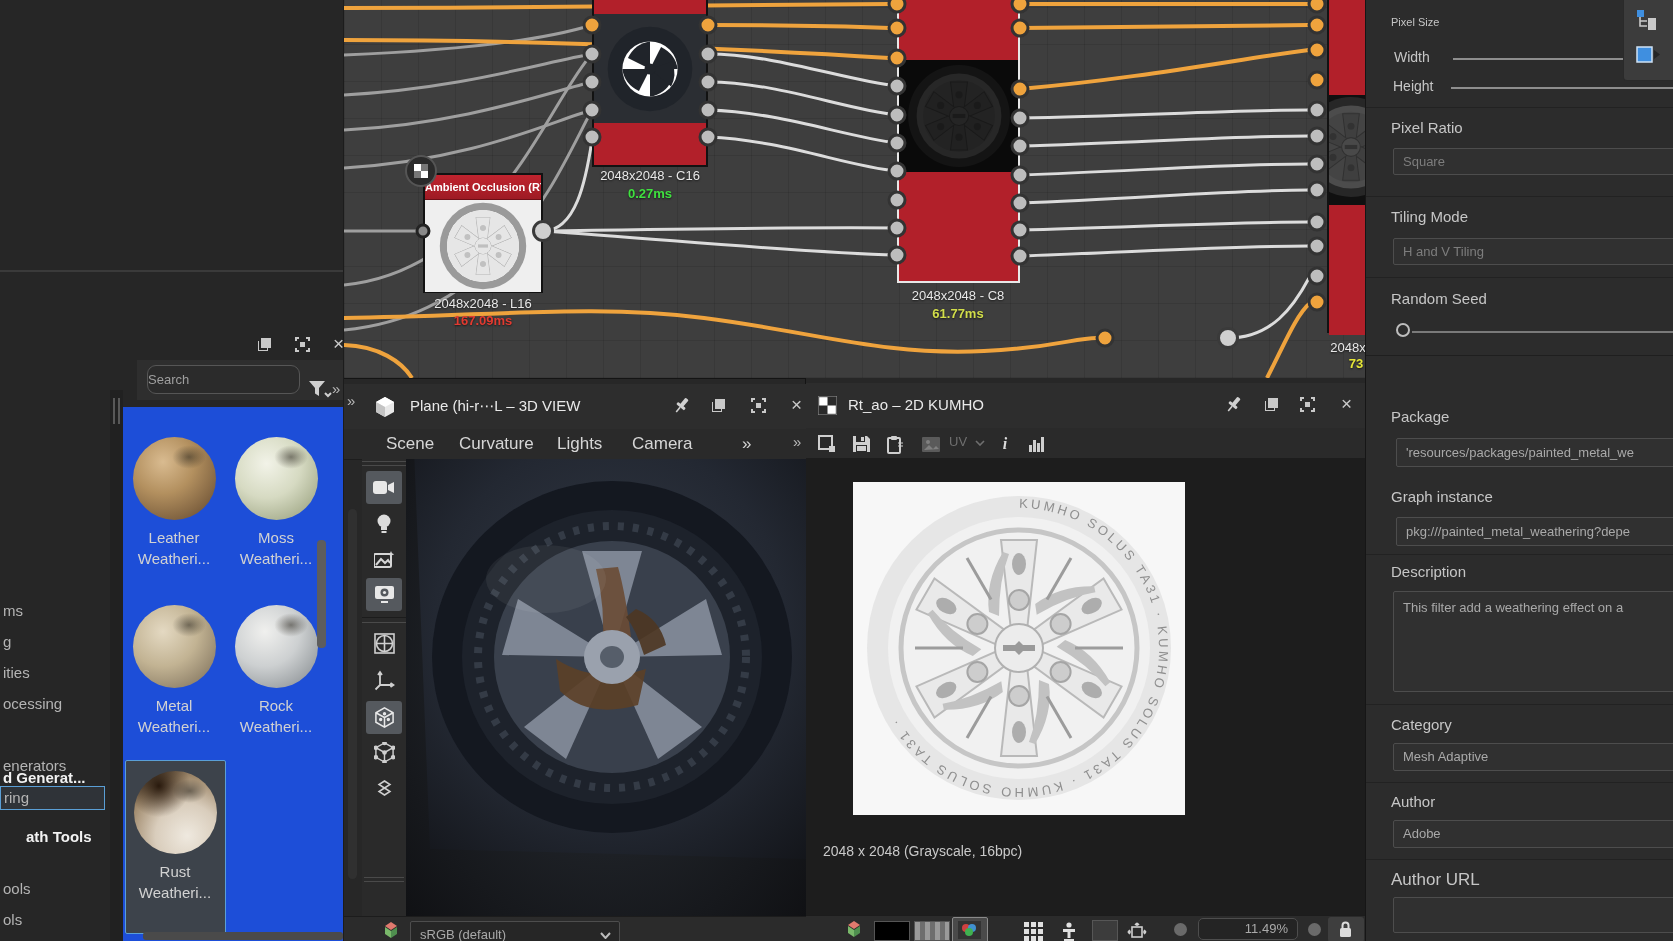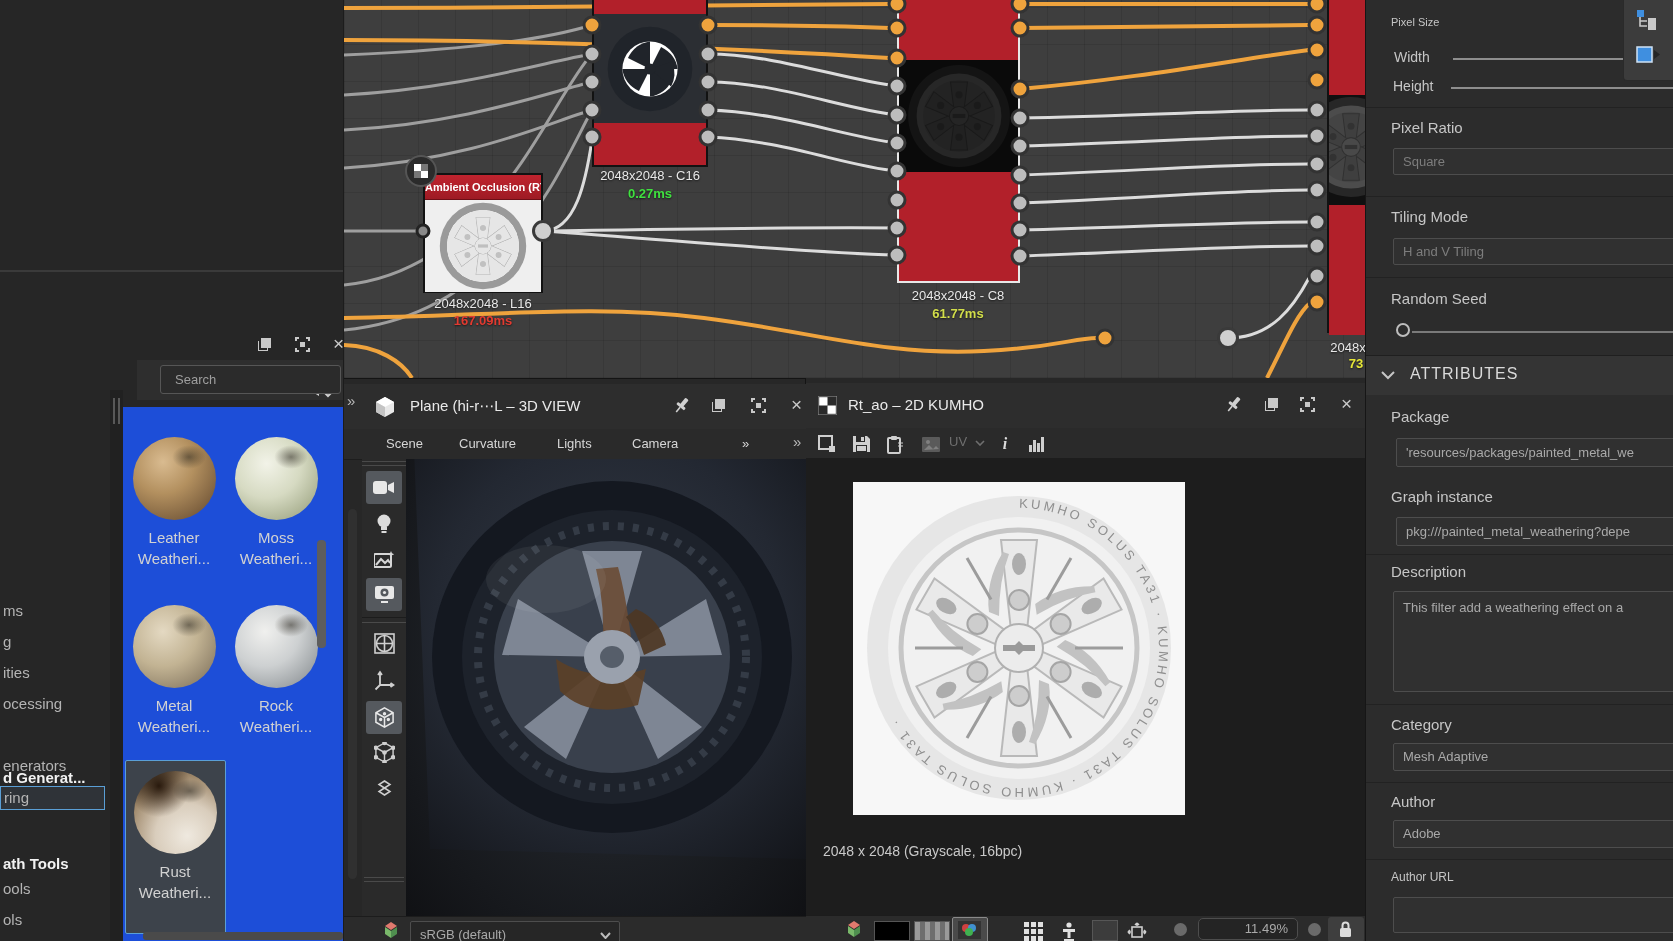--- a/index.html
+++ b/index.html
@@ -7,23 +7,23 @@
         font-family:"Liberation Sans",sans-serif;color:#cfcfcf;-webkit-font-smoothing:antialiased;}
   .abs{position:absolute;}
   
   .panel-dark{background:#262626;}
   .hdrbar{background:#2d2d2d;border-bottom:1px solid #1e1e1e;}
   .winbtn{width:17px;height:17px;display:flex;align-items:center;justify-content:center;color:#c9c9c9;}
   .winbtn svg{display:block}
   .xglyph{font-size:19px;line-height:17px;color:#c9c9c9;}
   .chev2{color:#b9b9b9;font-size:15px;letter-spacing:-2px;}
   
-  #search-input{position:absolute;left:160px;top:373px;width:151px;height:27px;background:#2b2b2b;
-    border:1px solid #565656;border-radius:3px;color:#ddd;font:13px "Liberation Sans",sans-serif;
-    padding:0 14px;outline:none;}
+  #search-input{position:absolute;left:147px;top:373px;width:151px;height:27px;background:#2b2b2b;
+    border:1px solid #565656;border-radius:9px;color:#ddd;font:13px "Liberation Sans",sans-serif;
+    padding:0 0;outline:none;}
   #search-input::placeholder{color:#9f9f9f;}
   .cat-item{position:absolute;left:0;width:104px;height:22px;line-height:22px;font-size:15px;
     color:#b4b4b4;white-space:nowrap;overflow:hidden;padding-left:3px;}
   .cat-item.bold{color:#f2f2f2;font-weight:bold;}
   .cat-item.selected{border:1px solid #5a9fd6;background:#2f3338;width:100px;}
   .thumb-label{position:absolute;width:110px;text-align:center;font-size:15px;color:#d2d2d2;line-height:21px;}
   .sphere{position:absolute;width:83px;height:83px;border-radius:50%;}
   .sph-leather{background:radial-gradient(circle at 36% 30%,#d9bb90 0%,#b3905f 40%,#7c5f3e 78%,#5c452c 100%);}
   .sph-moss{background:radial-gradient(circle at 38% 32%,#f2f3e8 0%,#d6dac2 45%,#a8af8f 80%,#858c6d 100%);}
   .sph-metal{background:radial-gradient(circle at 36% 32%,#e4d9c2 0%,#c2b393 45%,#90826a 80%,#6d6250 100%);}
@@ -45,21 +45,21 @@
   .ntime{position:absolute;transform:translateX(-50%);font-size:13px;font-weight:bold;white-space:nowrap;
     text-shadow:0 1px 2px rgba(0,0,0,.6);}
   .t-green{color:#3fe03f}.t-yellow{color:#d2de4a}.t-red{color:#e23a30}.t-yel2{color:#e6e637}
   .dot{position:absolute;width:13px;height:13px;border-radius:50%;border:3px solid #333;
     background:#bdbdbd;transform:translate(-50%,-50%);box-sizing:content-box;}
   .dot.o{background:#efa33d;}
   .dot.b{width:16px;height:16px;background:#cfcfcf;border-color:#3a3a3a;}
   .dot.s{width:9px;height:9px;background:#8a8a8a;border-color:#232323;}
   
   .vtitle{font-size:15px;color:#e9e9e9;white-space:nowrap;}
-  .menu-item{position:absolute;top:0;height:30px;line-height:30px;font-size:13px;color:#d6d6d6;}
+  .menu-item{position:absolute;top:0;height:30px;line-height:30px;font-size:17px;color:#d6d6d6;}
   .toolbtn{position:absolute;left:4px;width:36px;height:33px;display:flex;align-items:center;justify-content:center;border-radius:3px;}
   .toolbtn.active{background:#55595e;}
   .tb2{position:absolute;top:4px;width:26px;height:24px;display:flex;align-items:center;justify-content:center;}
   .field{position:absolute;background:#303030;border:1px solid #4d4d4d;border-radius:2px;
     font-size:13px;color:#a9a9a9;line-height:25px;padding:0 9px;white-space:nowrap;overflow:hidden;box-sizing:border-box;}
   .field.dis{color:#7d7d7d;}
   .plabel{position:absolute;font-size:14px;color:#c6c6c6;white-space:nowrap;}
   .pdiv{position:absolute;left:0;width:308px;height:1px;background:#222;}
   .sliderline{position:absolute;height:2px;background:#8e8e8e;}
   ::selection{background:#3a6ea5}
@@ -125,21 +125,21 @@
     <div class="abs chev2" style="left:332px;top:108px">»</div>
 
     <div class="abs" style="left:0;top:118px;width:110px;height:545px;background:#262626;overflow:hidden" id="cat-list">
         <div class="cat-item" style="top: 210px;">ms</div>
         <div class="cat-item" style="top: 241px;">g</div>
         <div class="cat-item" style="top: 272px;">ities</div>
         <div class="cat-item" style="top: 303px;">ocessing</div>
         <div class="cat-item bold" style="top: 334px; margin-top: 43px;">d Generat...</div>
         <div class="cat-item" style="top: 365px;">enerators</div>
         <div class="cat-item selected" style="top: 396px;">ring</div>
-        <div class="cat-item bold" style="top: 463px;">ath Tools</div>
+        <div class="cat-item bold" style="top: 436px; margin-left: 23px;">ath Tools</div>
         <div class="cat-item" style="top: 488px;">ools</div>
         <div class="cat-item" style="top: 519px;">ols</div>
       </div>
 
     <div class="abs" style="left:110px;top:118px;width:13px;height:551px;background:#212121">
       <div class="abs" style="left:3px;top:8px;width:2px;height:26px;background:#585858"></div>
       <div class="abs" style="left:8px;top:8px;width:2px;height:26px;background:#585858"></div>
     </div>
 
     <div class="abs" style="left:123px;top:135px;width:220px;height:534px;background:#1d4ed8;overflow:hidden" id="thumb-grid">
@@ -687,47 +687,41 @@
 
     <div class="plabel" style="left:25px;top:208px;font-size:15px">Tiling Mode</div>
     <div class="field dis" style="left:27px;top:238px;width:290px;height:27px"><span>H and V Tiling</span></div>
     <div class="pdiv" style="top:277px"></div>
 
     <div class="plabel" style="left:25px;top:290px;font-size:15px">Random Seed</div>
     <div class="sliderline" style="left:46px;top:331px;width:262px;background:#7a7a7a"></div>
     <div class="abs" style="left:30px;top:323px;width:14px;height:14px;border-radius:50%;border:2px solid #bdbdbd;box-sizing:border-box"></div>
     <div class="pdiv" style="top:355px;background:#1f1f1f"></div>
 
-    <div class="abs" style="left:0;top:356px;width:308px;height:39px;background:#343434">
-      <svg class="abs" style="left:15px;top:15px" width="14" height="9" viewBox="0 0 14 9">
-          <path d="M1,1 L7,7 L13,1" stroke="#c6c6c6" stroke-width="2" fill="none"></path>
-        </svg>
-      <div class="abs" style="left:44px;top:9px;font-size:16px;letter-spacing:1px;color:#dadada">ATTRIBUTES</div>
-    </div>
 
     <div class="plabel" style="left:25px;top:408px;font-size:15px">Package</div>
     <div class="field" style="left:30px;top:438px;width:290px;height:29px;line-height:27px"><span>'resources/packages/painted_metal_we</span></div>
 
     <div class="plabel" style="left:25px;top:488px;font-size:15px">Graph instance</div>
     <div class="field" style="left:30px;top:517px;width:290px;height:29px;line-height:27px"><span>pkg:///painted_metal_weathering?depe</span></div>
     <div class="pdiv" style="top:554px"></div>
 
     <div class="plabel" style="left:25px;top:563px;font-size:15px">Description</div>
     <div class="field" style="left:27px;top:591px;width:293px;height:101px;line-height:20px;padding-top:6px;white-space:normal"><span>This filter add a weathering effect on a</span></div>
     <div class="pdiv" style="top:704px"></div>
 
     <div class="plabel" style="left:25px;top:716px;font-size:15px">Category</div>
     <div class="field" style="left:27px;top:743px;width:293px;height:28px"><span>Mesh Adaptive</span></div>
     <div class="pdiv" style="top:782px"></div>
 
     <div class="plabel" style="left:25px;top:793px;font-size:15px">Author</div>
     <div class="field" style="left:27px;top:820px;width:293px;height:28px"><span>Adobe</span></div>
     <div class="pdiv" style="top:859px"></div>
 
-    <div class="plabel" style="left:25px;top:870px;font-size:12px">Author URL</div>
+    <div class="plabel" style="left:25px;top:870px;font-size:17px">Author URL</div>
     <div class="field" style="left:27px;top:897px;width:293px;height:36px"><span></span></div>
 
     <div class="abs" style="left:257px;top:0;width:51px;height:80px;background:#3c3c3c;border-bottom-left-radius:4px;border-left:1px solid #2a2a2a;border-bottom:1px solid #2a2a2a">
       <svg class="abs" style="left:12px;top:9px" width="22" height="22" viewBox="0 0 22 22">
         <rect x="1" y="1" width="7" height="7" fill="#3f8fe0"></rect>
           <path d="M4,8 V17 H11 M4,12 H11" stroke="#c9c9c9" stroke-width="1.6" fill="none"></path>
         <rect x="12" y="9" width="8" height="6" fill="#c9c9c9"></rect>
           <rect x="12" y="15" width="8" height="6" fill="#c9c9c9"></rect>
       </svg>
       <svg class="abs" style="left:12px;top:46px" width="26" height="17" viewBox="0 0 26 17">

